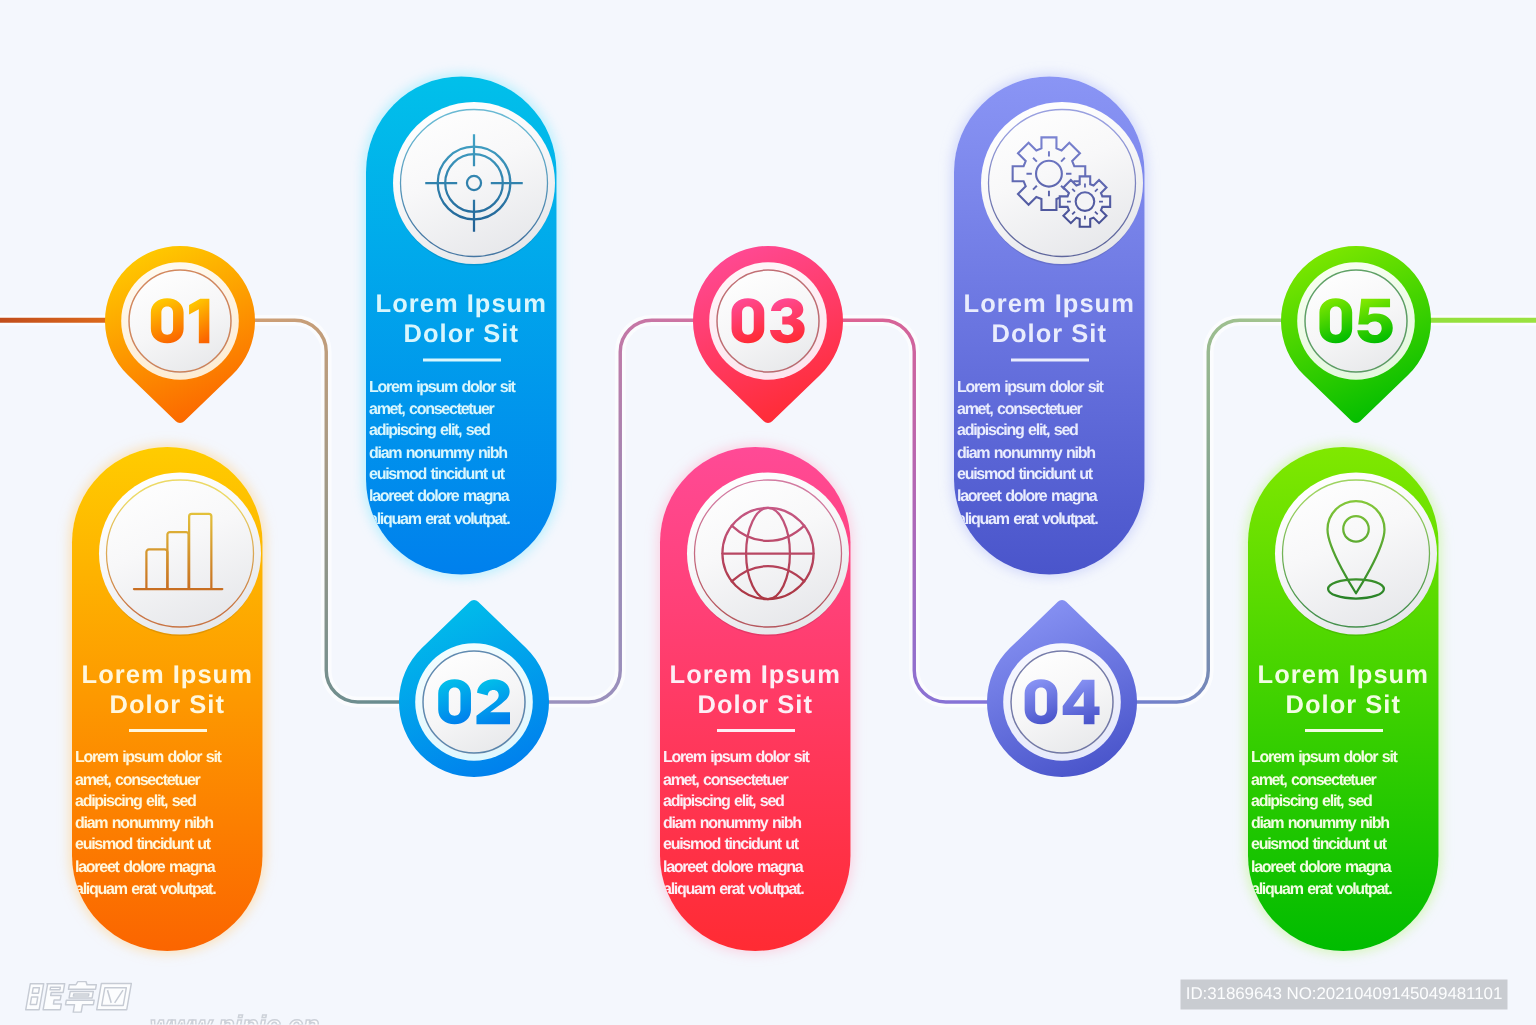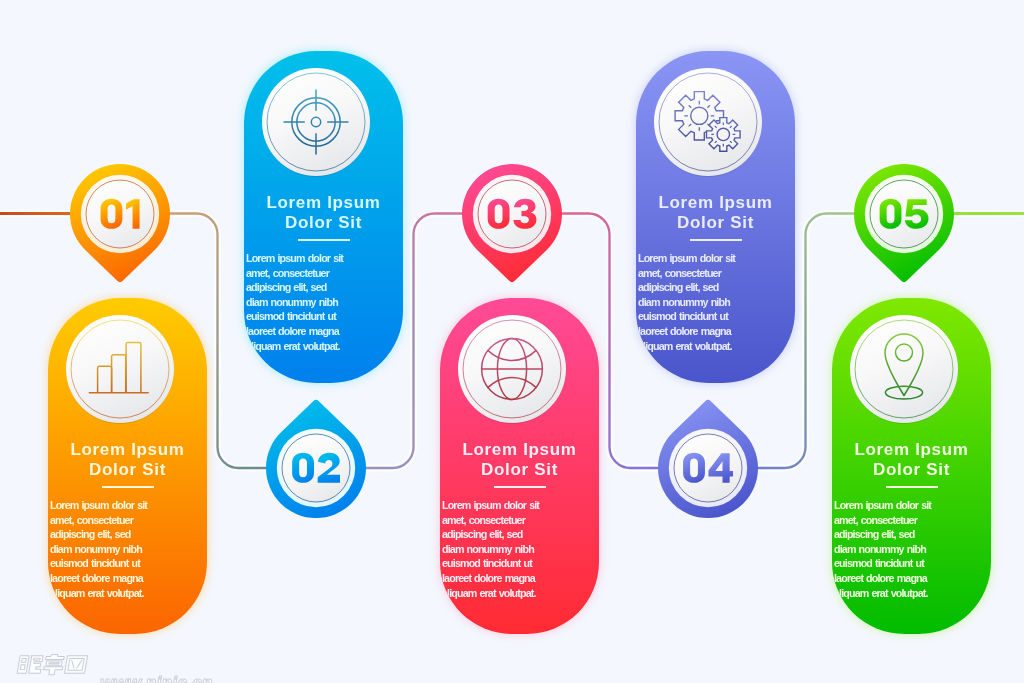--- a/index.html
+++ b/index.html
@@ -2,21 +2,21 @@
 <html><head>
 <meta charset="utf-8">
 <title>Infographic</title>
 <style>
   html,body{margin:0;padding:0;}
   body{width:1024px;height:683px;overflow:hidden;background:#f4f7fd;
        font-family:"Liberation Sans",sans-serif;-webkit-font-smoothing:antialiased;}
   #stage{position:relative;width:1024px;height:683px;background:#f4f7fd;}
 
   
-  .card{position:absolute;width:127px;border-radius:72px;overflow:hidden;padding-left:32px;}
+  .card{position:absolute;width:127px;border-radius:72px;overflow:hidden;}
 
   .card .title{position:absolute;left:0;right:0;text-align:center;
       font-weight:bold;font-size:17px;line-height:20px;letter-spacing:0.68px;}
   .card .divider{position:absolute;height:2.2px;left:50%;transform:translateX(-50%);width:52px;}
   .card .body{position:absolute;left:2px;right:2px;text-align:left;
       font-size:10.7px;line-height:14.6px;font-weight:bold;letter-spacing:-0.85px;word-spacing:0.9px;}
 
   
   .iconwrap{position:absolute;width:108px;height:108px;left:18px;border-radius:50%;}
 
@@ -492,13 +492,14 @@
              M31.8 15.6 H52.8 V19.0 H44.6 V24.6 H38.6 V19.0 H31.8 Z"></path>
 
     <path d="M56.0 3.0 H78.6 V22.8 H56.0 Z
              M59.2 6.2 H75.4 V19.6 H59.2 Z
              M61.5 8.0 L66.0 17.6 M73.2 8.0 L68.6 17.6"></path>
   </g>
 </svg>
       </span>
     <span id="wmurl">www.nipic.cn</span>
   </div>
+  <div id="idbadge">ID:31869643 NO:20210409145049481101</div>
 </div>
 
 </body></html>

